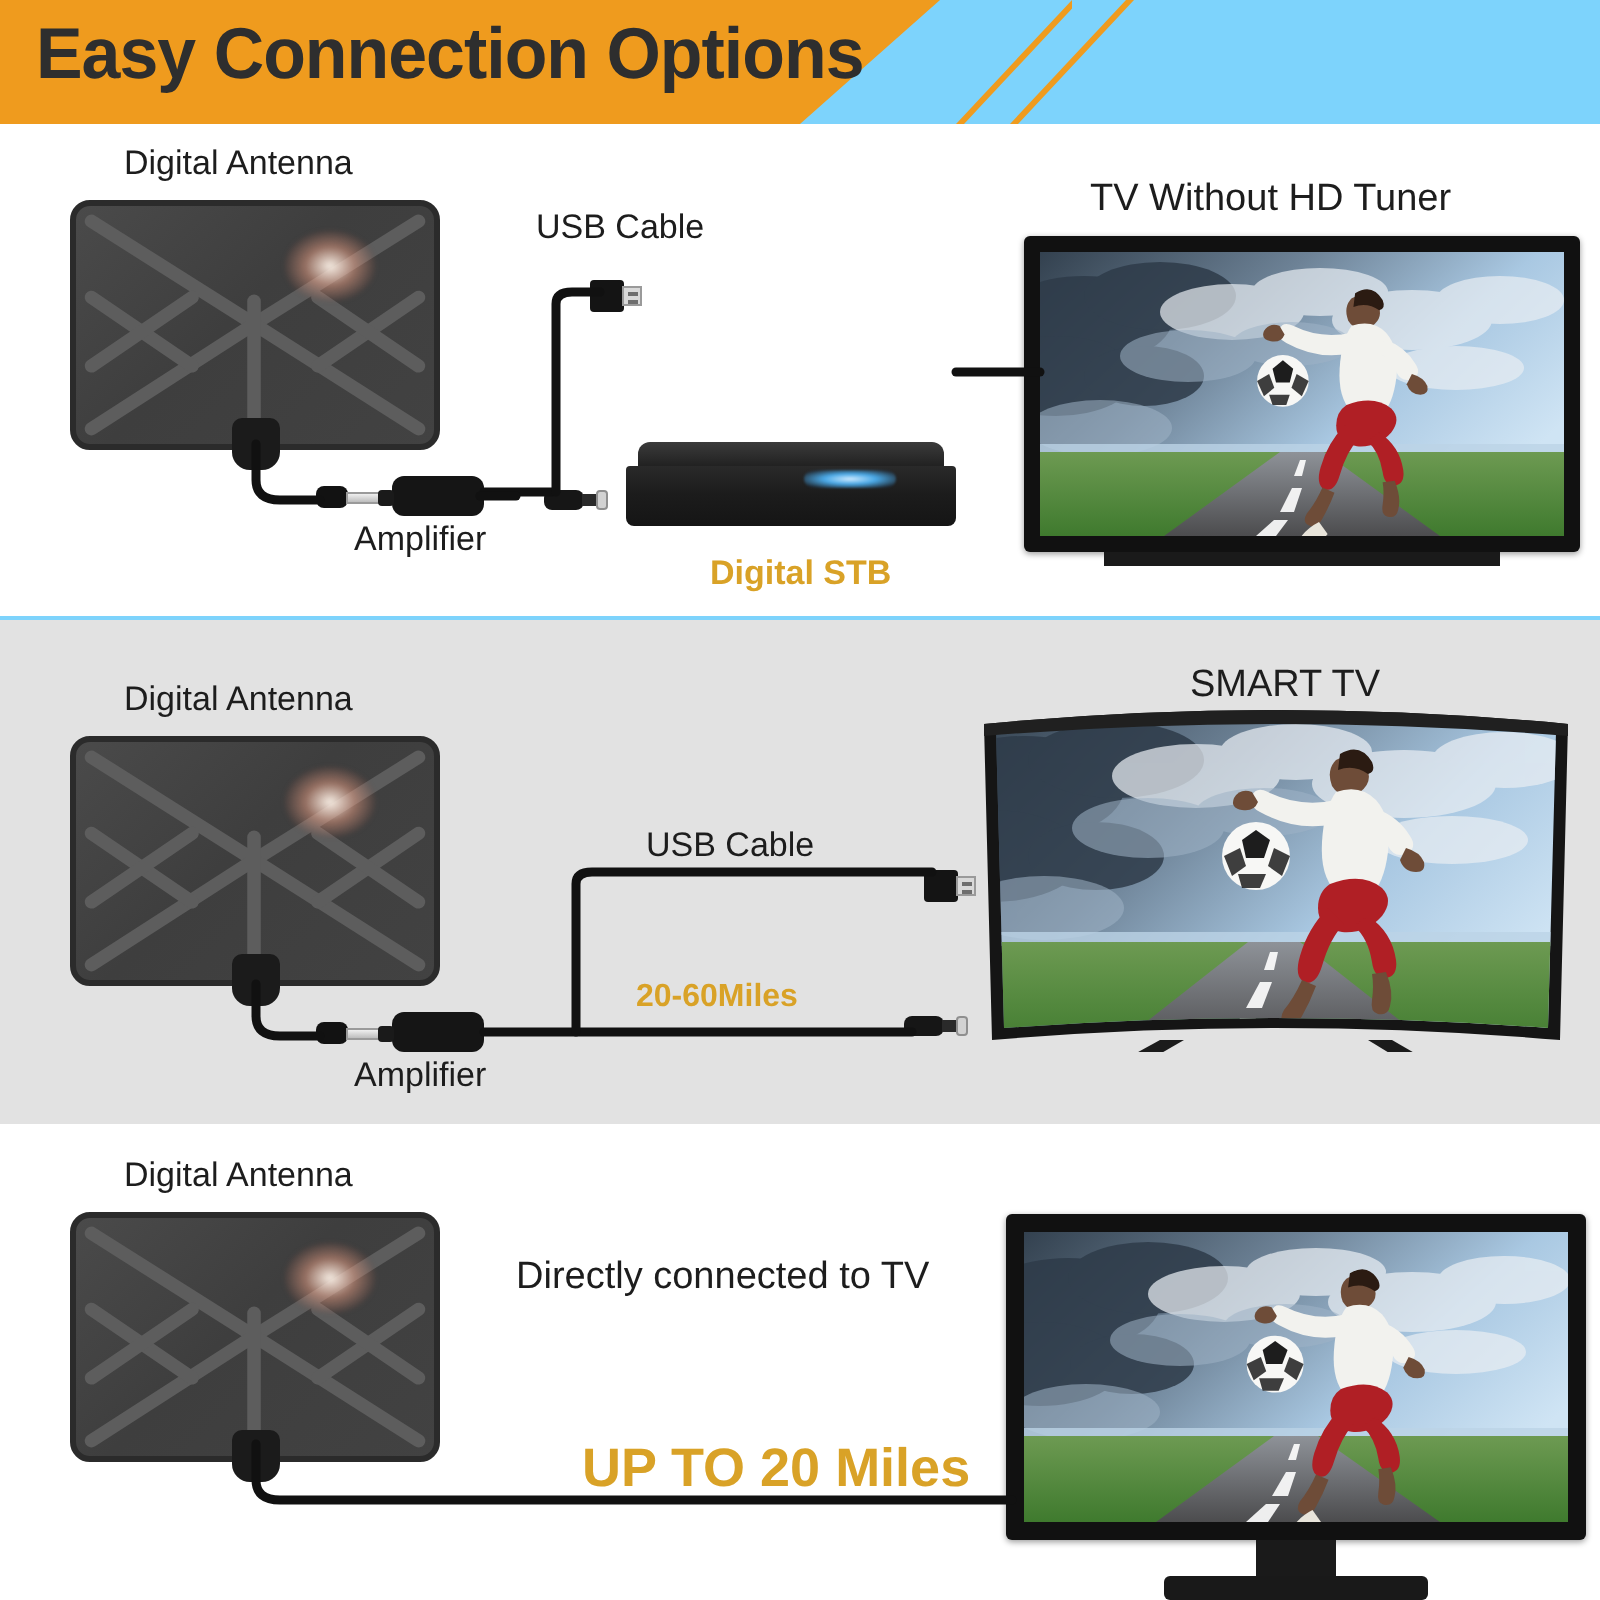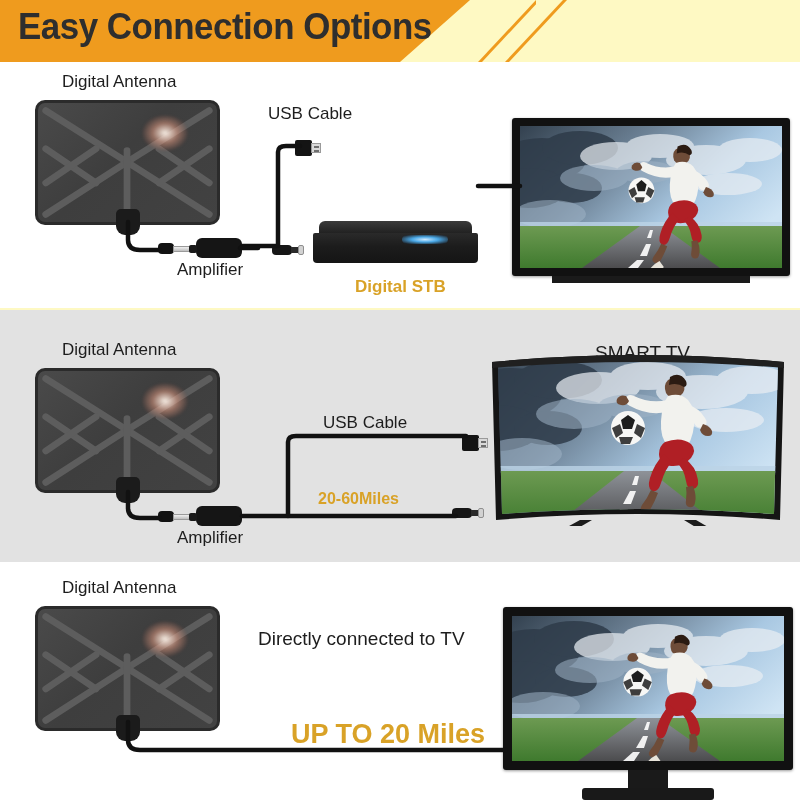--- a/index.html
+++ b/index.html
@@ -3,21 +3,21 @@
 <meta charset="utf-8">
 <style>
   html,body{margin:0;padding:0;}
   body{
     width:800px;height:800px;
     background:#fff;
     font-family:"Liberation Sans", sans-serif;
     overflow:hidden;
     position:relative;
   }
-  .page{position:relative;width:800px;height:800px;overflow:hidden;background:#fef9c3;text-decoration:underline;}
+  .page{position:relative;width:800px;height:800px;overflow:hidden;background:#7dd3fc;text-decoration:underline;}
 
   
   .banner{position:absolute;left:0;top:0;width:800px;height:62px;overflow:hidden;}
   .banner-bg{
     position:absolute;left:0;top:0;width:470px;height:62px;
     background:#ef9b1e;
     clip-path:polygon(0 0, 470px 0, 400px 62px, 0 62px);
   }
   .banner-stripe{
     position:absolute;top:0;height:62px;background:#ef9b1e;
@@ -185,20 +185,21 @@
         <div class="coax-ring"></div>
     </div>
 
     <div class="stb" style="left:313px;top:159px;width:165px;height:44px;">
       <div class="stb-top"></div>
       <div class="stb-body"></div>
       <div class="stb-led"></div>
     </div>
     <div class="lbl-gold" style="position:absolute;left:355px;top:215px;">Digital STB</div>
 
+    <div class="lbl lbl-big" style="left:545px;top:27px;">TV Without HD Tuner</div>
     <div class="tv" style="left:512px;top:56px;width:278px;height:158px;">
       <div class="tv-frame"></div>
       <div class="tv-screen" style="left:8px;top:8px;width:262px;height:142px;">
         <svg viewBox="0 0 262 142" preserveAspectRatio="none">
           <defs>
             <linearGradient id="sky1" x1="0" y1="0" x2="1" y2="0.6">
               <stop offset="0" stop-color="#33414f"></stop>
                 <stop offset="0.38" stop-color="#6d8296"></stop>
               <stop offset="0.7" stop-color="#a9c8e2"></stop>
                 <stop offset="1" stop-color="#cfe4f4"></stop>
@@ -302,21 +303,21 @@
     <div class="usb-conn" style="left:462px;top:125px;">
       <div class="usb-body"></div>
         <div class="usb-tip"></div>
     </div>
     <div class="coax-conn" style="left:452px;top:197px;">
       <div class="coax-barrel"></div>
         <div class="coax-neck"></div>
         <div class="coax-ring"></div>
     </div>
 
-    <div class="lbl lbl-big" style="left:595px;top:32px;">SMART TV</div>
+    <div class="lbl lbl-big" style="left:595px;top:22px;">SMART TV</div>
     <div class="tv" style="left:488px;top:44px;width:300px;height:172px;">
       <svg viewBox="0 0 300 172" preserveAspectRatio="none" style="position:absolute;left:0;top:0;width:100%;height:100%;">
         <defs>
           <linearGradient id="sky2" x1="0" y1="0" x2="1" y2="0.6">
             <stop offset="0" stop-color="#33414f"></stop>
               <stop offset="0.38" stop-color="#6d8296"></stop>
             <stop offset="0.7" stop-color="#a9c8e2"></stop>
               <stop offset="1" stop-color="#cfe4f4"></stop>
           </linearGradient>
           <linearGradient id="grass2" x1="0" y1="0" x2="0" y2="1">

